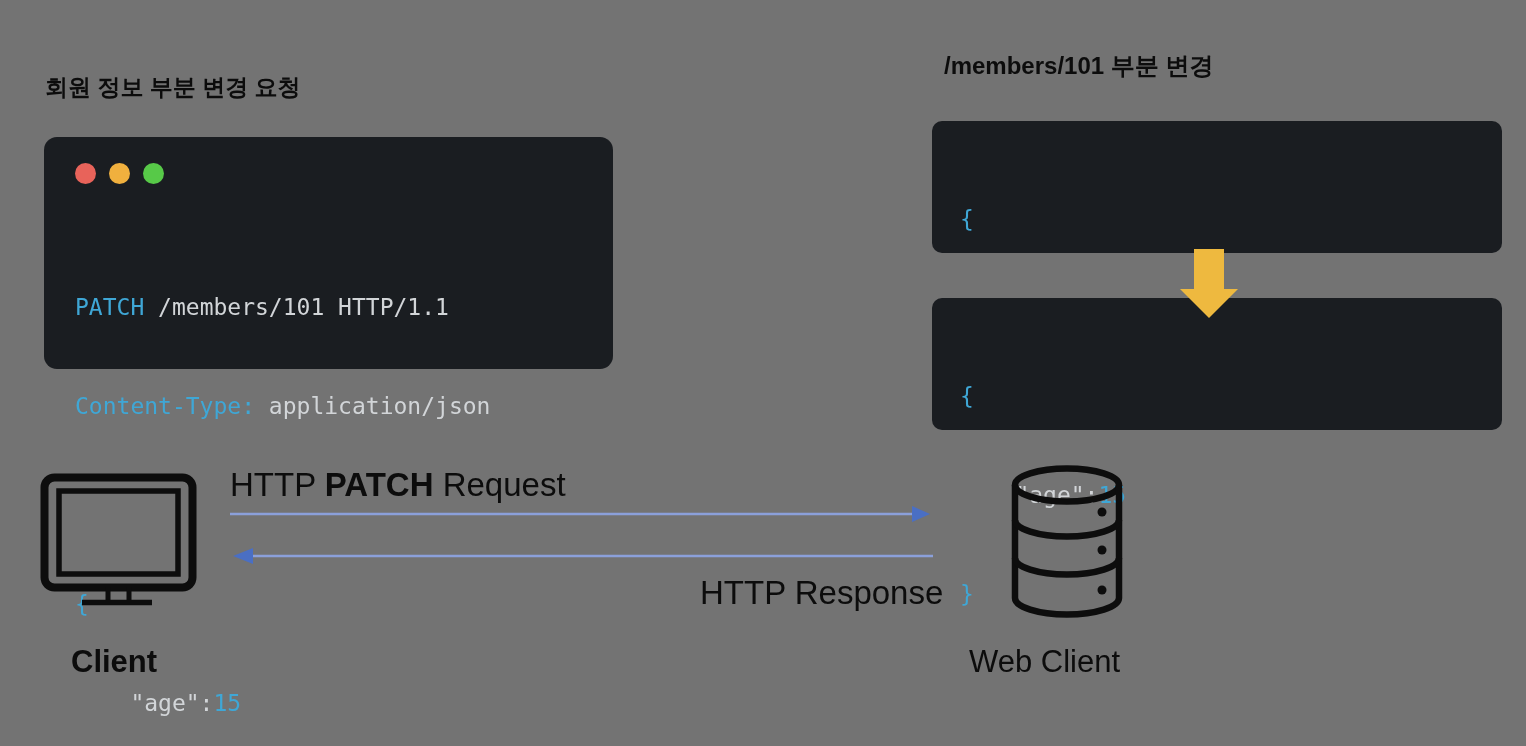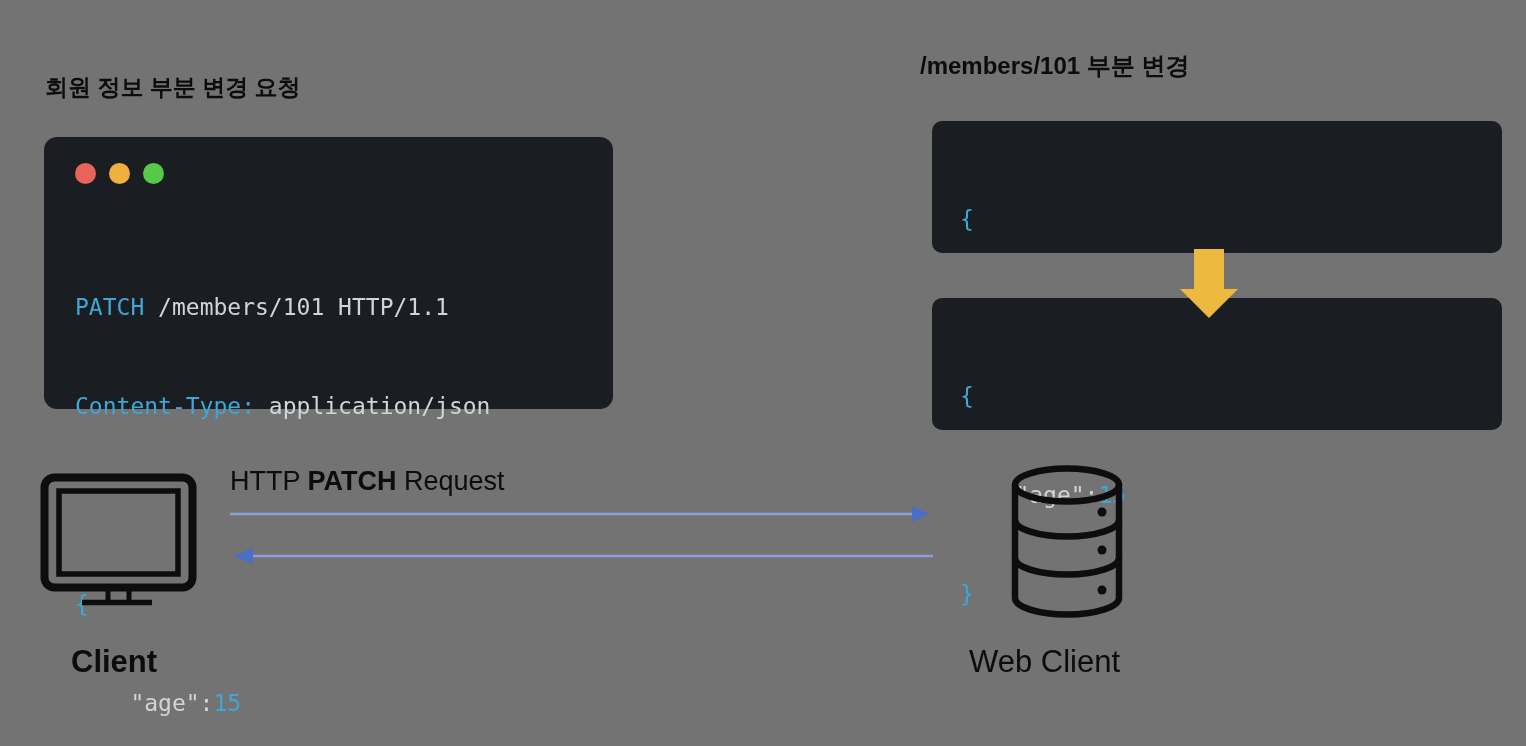--- a/index.html
+++ b/index.html
@@ -7,35 +7,35 @@
     --dot-red:#e8635a; --dot-yellow:#f0b03e; --dot-green:#57c948;
     --gold-arrow:#eeb93f; --flow-line:#8ba0da; --flow-head:#4a6fc4;
     --icon-stroke:#0d0d0d; --label-text:#0c0c0c;
   }
   html,body{margin:0;padding:0;background:#fff;}
   .canvas{position:relative;width:1526px;height:746px;background:#737373;overflow:hidden;
           font-family:"Liberation Sans",sans-serif;color:var(--label-text);}
   .abs{position:absolute;}
   .title{position:absolute;font-weight:600;color:var(--label-text);white-space:nowrap;}
   #left-title{left:45px;top:72px;font-size:23px;}
-  #right-title{left:920px;top:50px;font-size:24px;}
+  #right-title{left:944px;top:50px;font-size:24px;}
   .term{position:absolute;background:var(--terminal-bg);}
-  #terminal{left:44px;top:137px;width:569px;height:272px;border-radius:13px;}
+  #terminal{left:44px;top:137px;width:569px;height:232px;border-radius:13px;}
   #block-before{left:932px;top:121px;width:570px;height:132px;border-radius:10px;}
   #block-after{left:932px;top:298px;width:570px;height:132px;border-radius:10px;}
   .dots{position:absolute;left:31px;top:26px;display:flex;gap:13px;}
   .dot{width:21px;height:21px;border-radius:50%;}
   .dot-red{background:var(--dot-red);} .dot-yellow{background:var(--dot-yellow);} .dot-green{background:var(--dot-green);}
   .code{position:absolute;font-family:"DejaVu Sans Mono","Liberation Mono",monospace;
         font-size:23px;line-height:33px;color:var(--code-text);white-space:pre;}
   #terminal .code{left:31px;top:88px;}
   .block-code{left:28px;top:16px;}
   .code-line{min-height:33px;}
   .cy{color:var(--code-accent);}
-  .flow-label{position:absolute;font-size:27px;color:var(--label-text);white-space:nowrap;}
+  .flow-label{position:absolute;font-size:33px;color:var(--label-text);white-space:nowrap;}
   #request-label{left:230px;top:466px;}
   #response-label{left:700px;top:574px;width:230px;text-align:right;}
   .entity-label{position:absolute;font-size:31px;font-weight:500;color:var(--label-text);white-space:nowrap;}
   #client-label{left:71px;top:644px;font-weight:bold;}
   #server-label{left:969px;top:644px;}
   svg{display:block;}
   .stroke-icon{fill:none;stroke:var(--icon-stroke);}
   .gold{fill:var(--gold-arrow);}
   .flow-line-el{stroke:var(--flow-line);stroke-width:2.4;}
   .flow-head-el{fill:var(--flow-head);}
@@ -112,14 +112,15 @@
   <div id="request-label" class="flow-label"><span>HTTP </span><b>PATCH</b><span> Request</span></div>
   <svg class="abs" style="left:228px;top:503px" width="706" height="22" viewBox="0 0 706 22">
     <line class="flow-line-el" x1="2" y1="11" x2="686" y2="11"></line>
     <polygon class="flow-head-el" points="684,3 702,11 684,19"></polygon>
   </svg>
 
   <svg class="abs" style="left:229px;top:545px" width="706" height="22" viewBox="0 0 706 22">
     <line class="flow-line-el" x1="704" y1="11" x2="22" y2="11"></line>
     <polygon class="flow-head-el" points="24,3 24,19 4,11"></polygon>
   </svg>
+  <div id="response-label" class="flow-label">HTTP Response</div>
 
 </div>
 
 </body></html>

